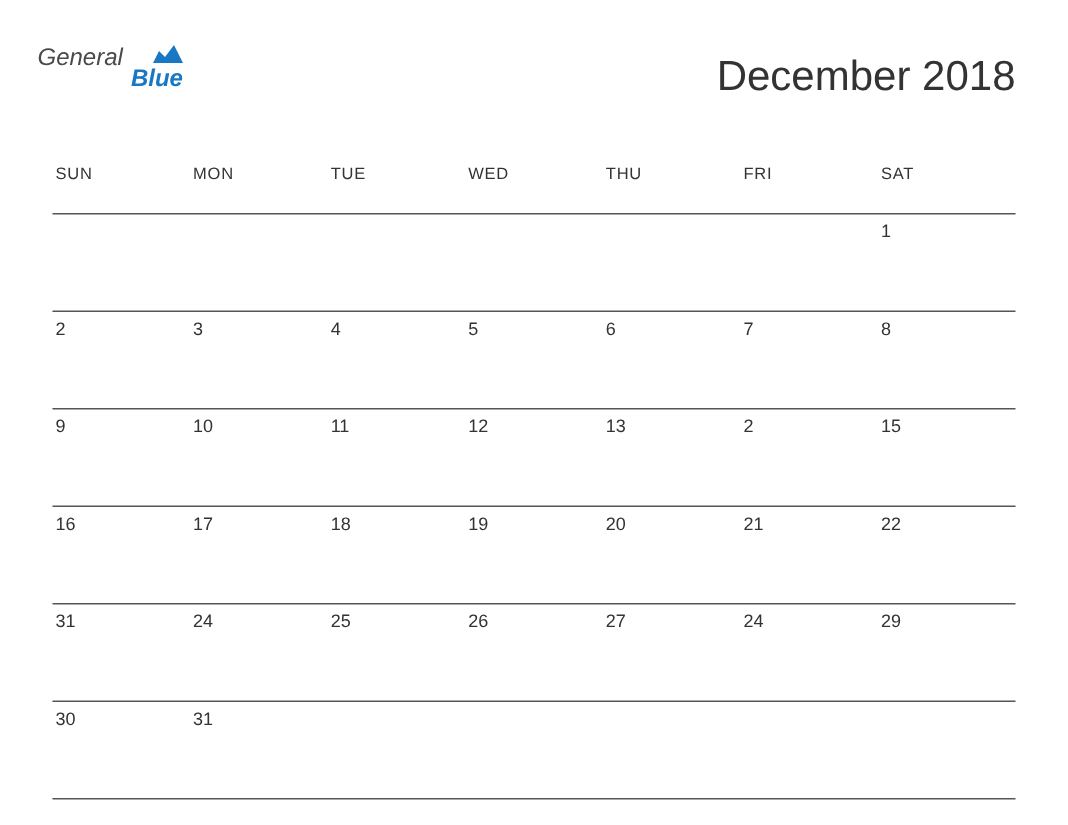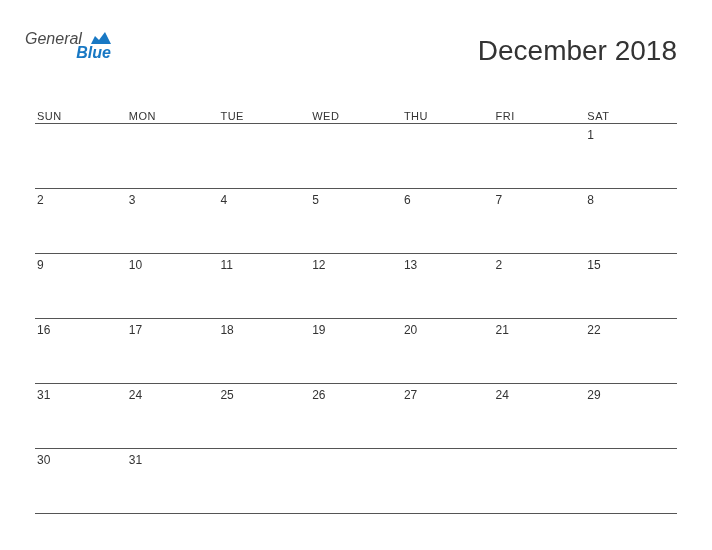--- a/index.html
+++ b/index.html
@@ -22,22 +22,21 @@
     .logo {
       position: absolute;
       left: -10px;
       top: 0;
       display: flex;
       flex-direction: column;
       align-items: flex-start;
     }
     .logo-text-row {
       display: flex;
-      align-items: center;
-      gap: 8px;
+      gap: 19px;
     }
     .logo-general {
       font-size: 16px;
       color: #4a4a4a;
       font-weight: 400;
       font-style: italic;
     }
     .logo-icon {
       width: 20px;
       height: 14px;
@@ -61,21 +60,21 @@
       padding-top: 5px;
     }
     .calendar {
       width: 100%;
       border-collapse: collapse;
     }
     .day-headers {
       display: flex;
       width: 100%;
       border-bottom: 1px solid #555;
-      padding-bottom: 1px;
+      padding-bottom: 20px;
       margin-bottom: 0;
     }
     .day-header {
       flex: 1;
       font-size: 11px;
       color: #333;
       font-weight: 400;
       letter-spacing: 0.5px;
       text-align: left;
       padding-left: 2px;

